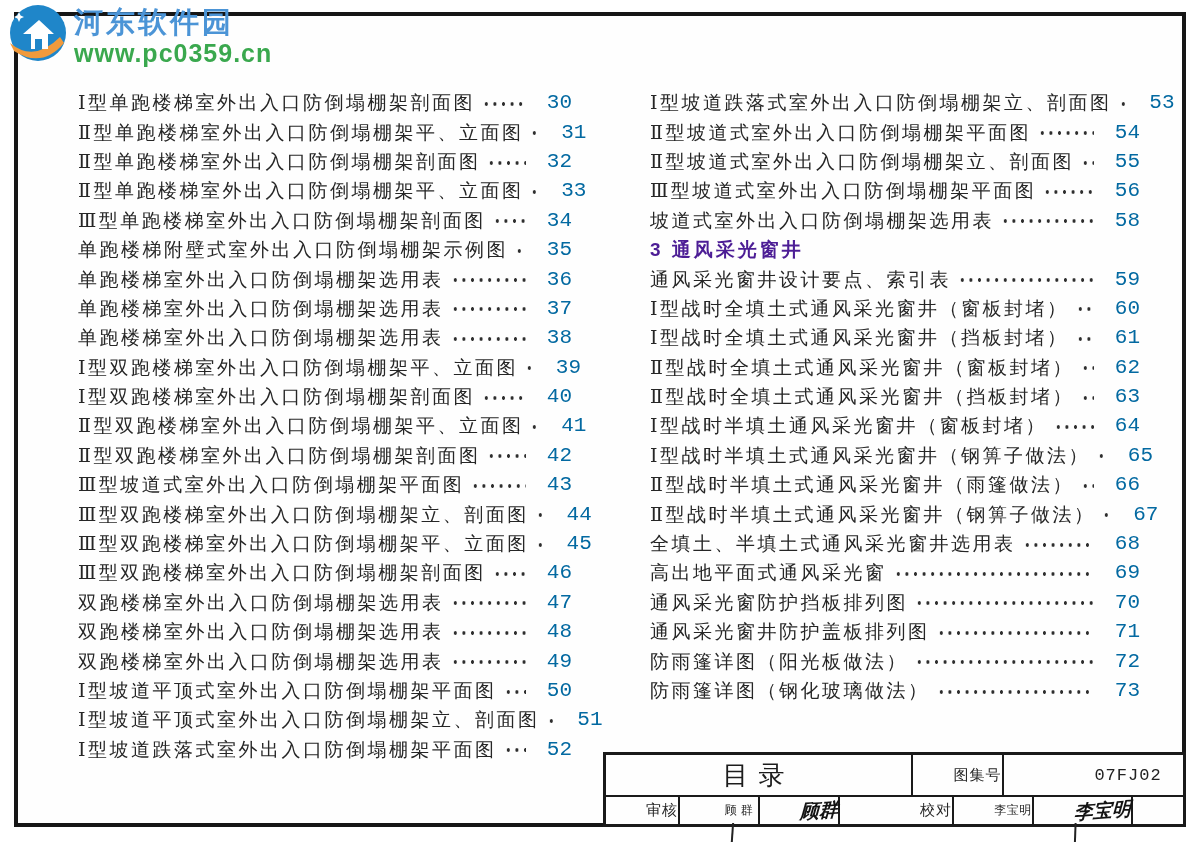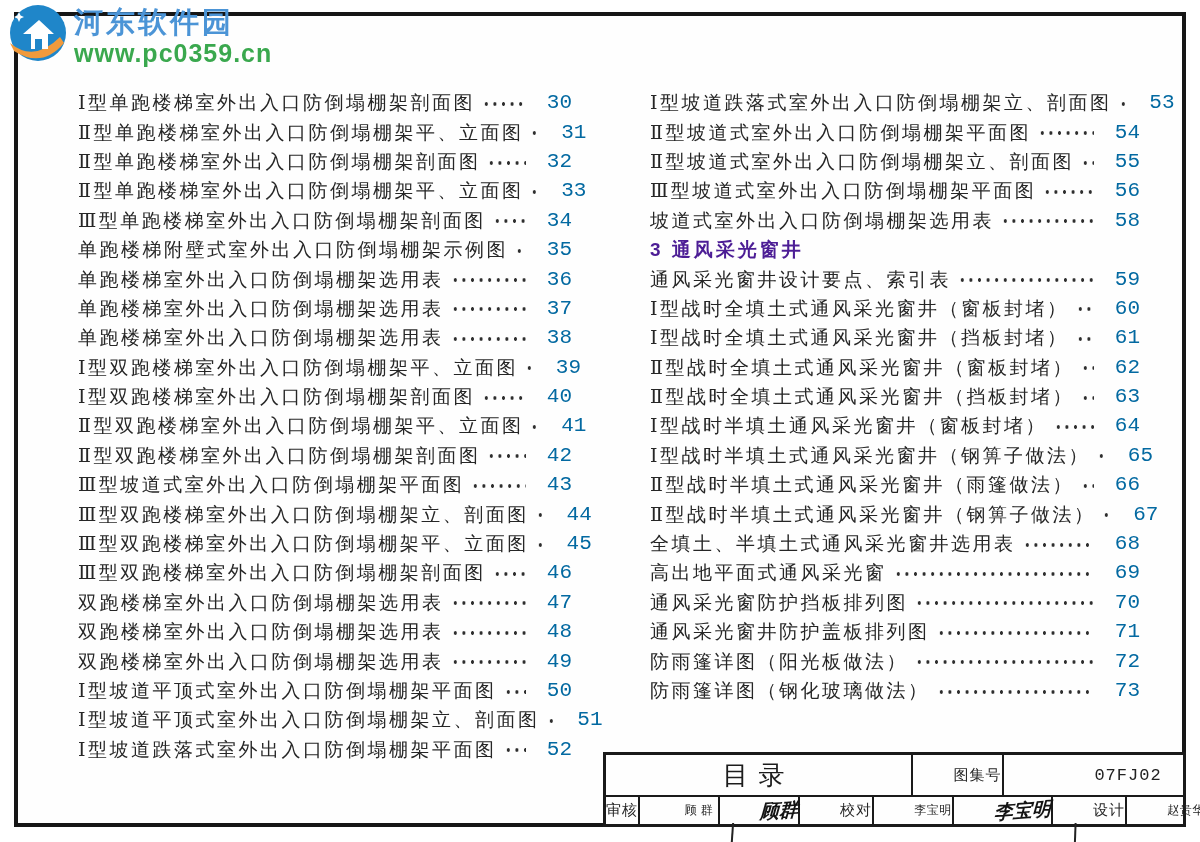--- a/index.html
+++ b/index.html
@@ -67,21 +67,21 @@
     font-size:15px;letter-spacing:1px;white-space:nowrap;overflow:visible;
   }
   .cell:last-child{border-right:none;}
   .tb-title{flex:1 1 auto;font-size:26px;letter-spacing:10px;font-weight:500;color:#1c1c1c;}
   .tb-label{flex:0 0 51px;}
   .tb-value{
     flex:0 0 110px;
     font-family:"Liberation Mono","DejaVu Sans Mono",monospace;
     font-size:17px;color:#222;margin-left:29px;
   }
-  .c-lbl{flex:0 0 34px;}
+  .c-lbl{flex:0 0 34px;padding-left:40px;}
   .c-name{flex:0 0 40px;font-size:12px;letter-spacing:0.5px;}
   .c-sig{flex:1 1 60px;}
   .sig{
     font-weight:bold;font-style:italic;font-size:19px;letter-spacing:0px;
     transform:rotate(-4deg) skewX(-6deg);color:#131313;
   }
   .sig-tail{position:absolute;width:2px;background:#222;z-index:4;}
   .tail-1{left:731px;top:823px;height:32px;transform:rotate(4deg);}
   .tail-2{left:1074px;top:823px;height:34px;transform:rotate(2deg);}
 </style>

